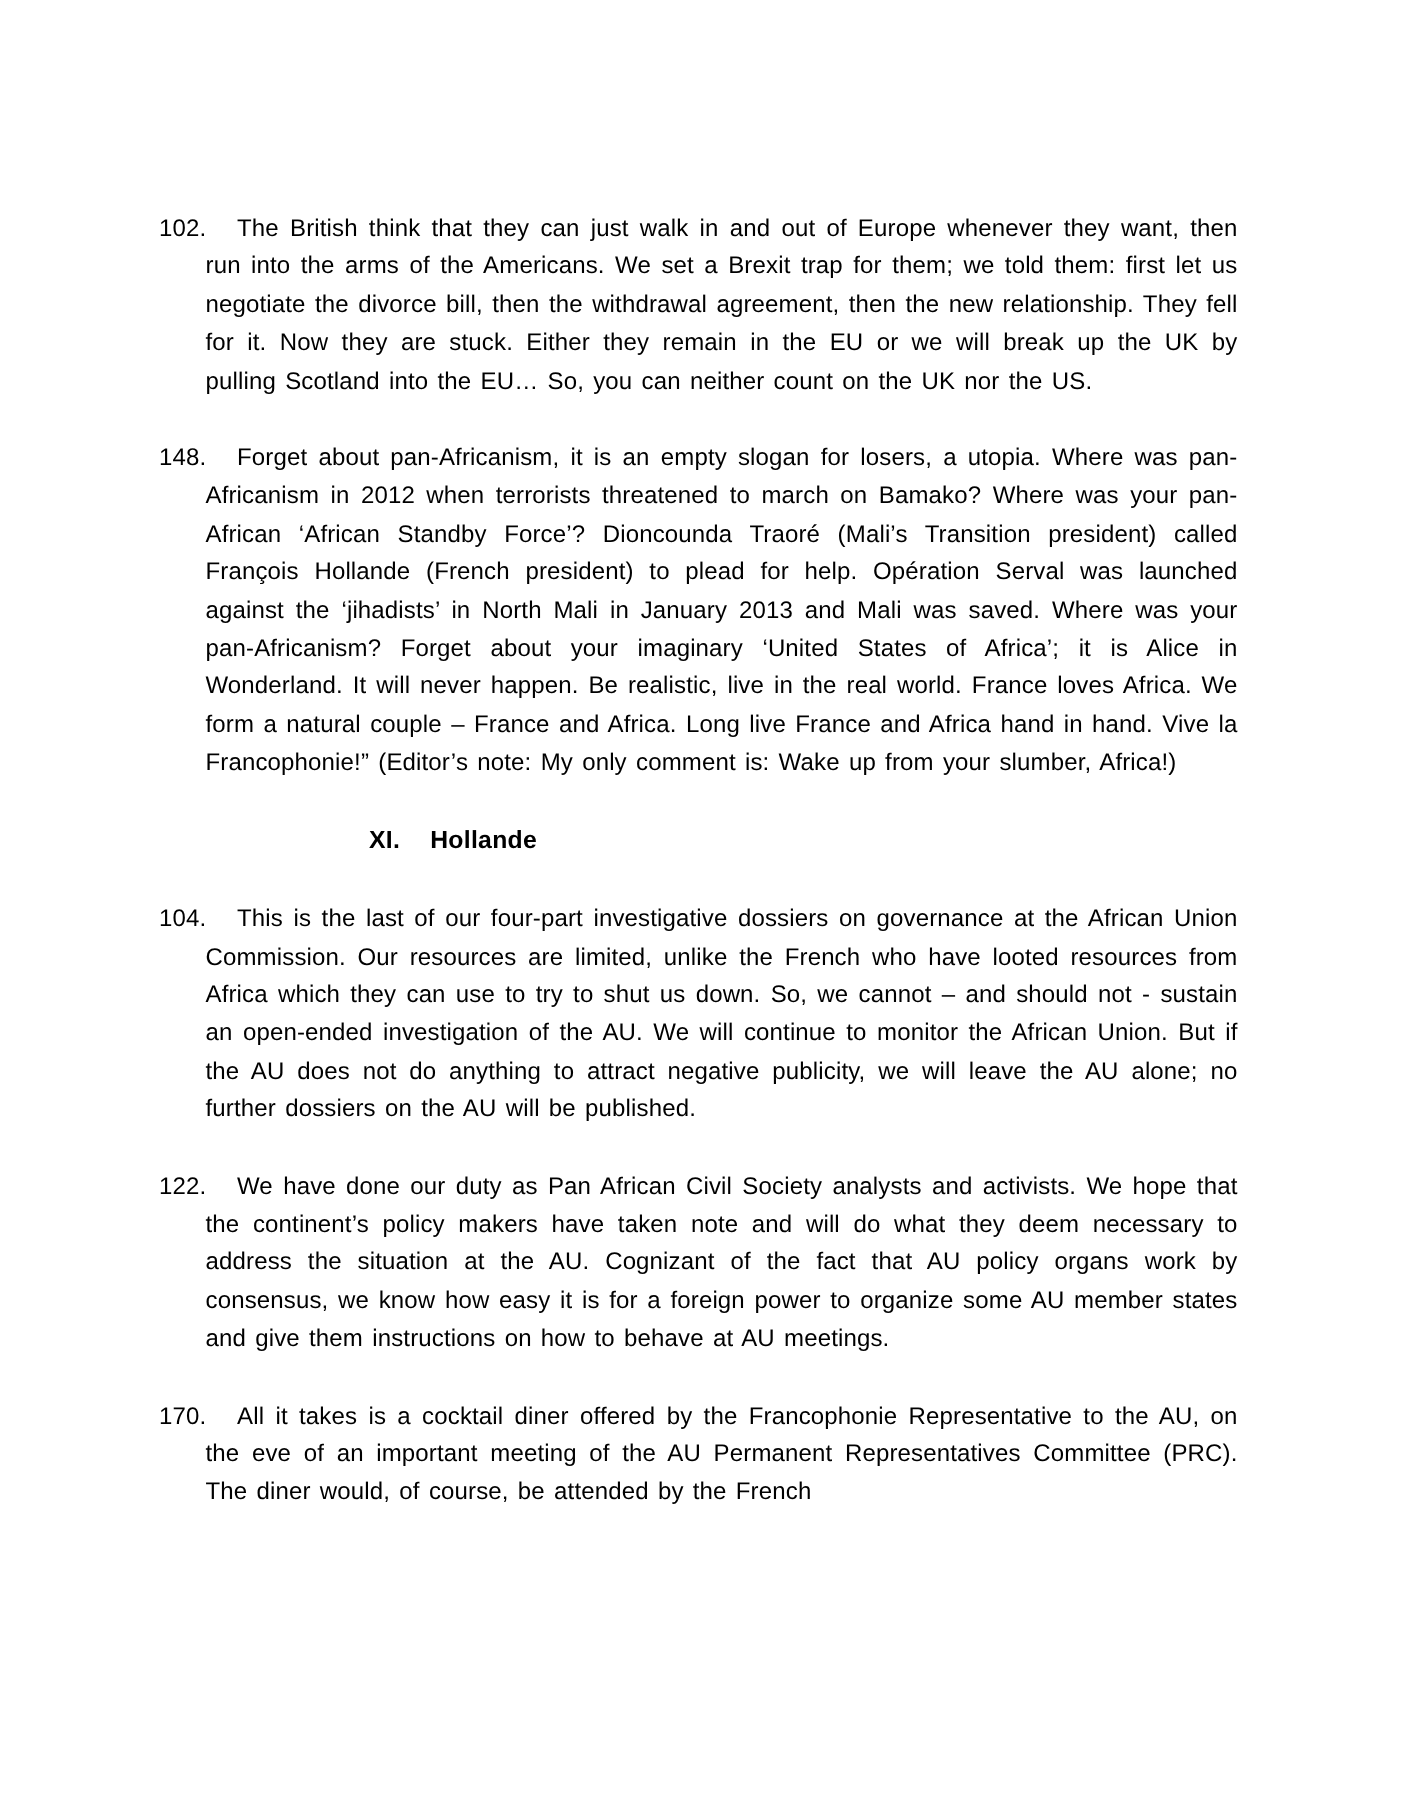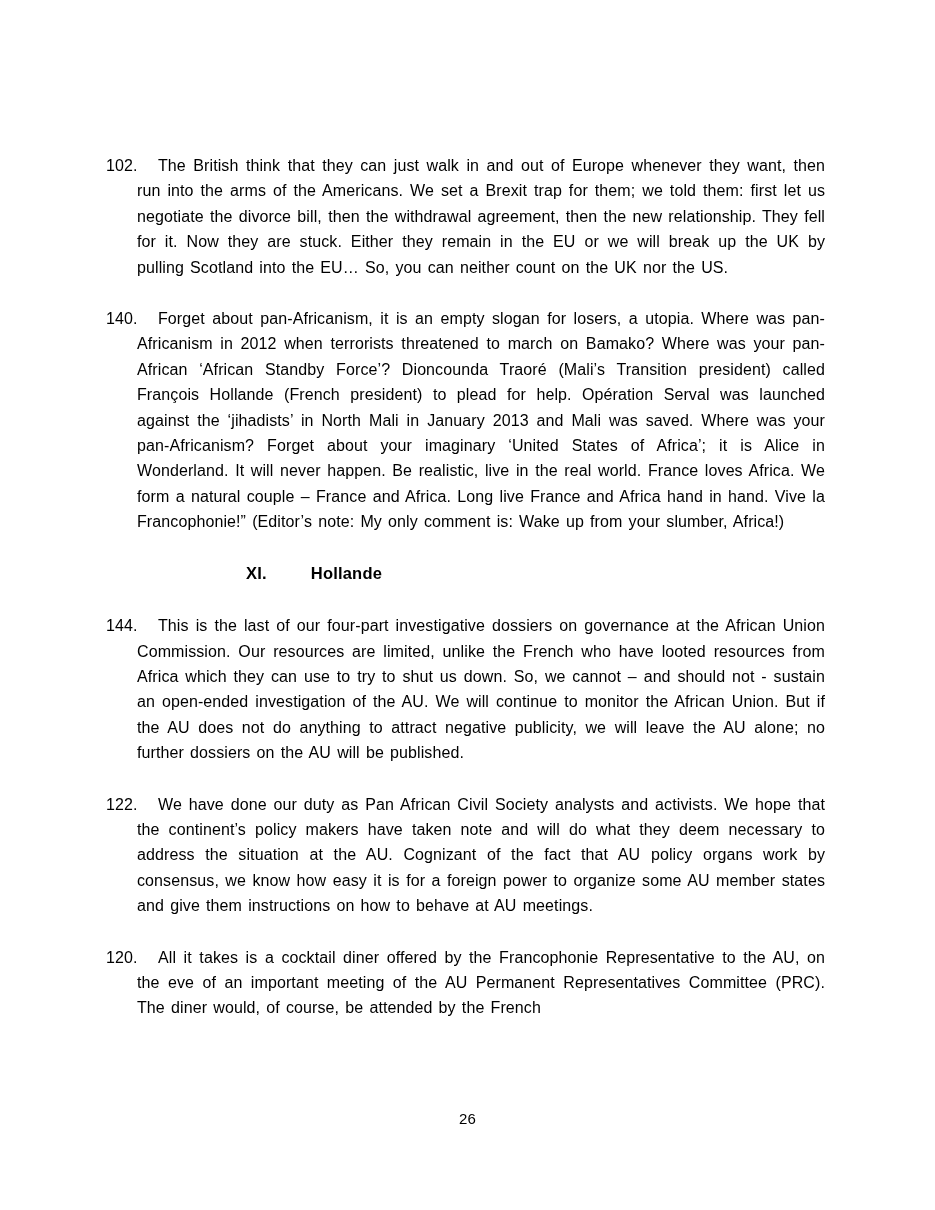--- a/index.html
+++ b/index.html
@@ -18,40 +18,40 @@
   }
   .content {
     padding-top: 137px;
     font-size: 16px;
     line-height: 25.4px;
     letter-spacing: 0.1px;
     word-spacing: 1.6px;
   }
   .para {
     position: relative;
-    margin: 16px 110px 26px 137px;
+    margin: 3px 110px 26px 137px;
     text-align: justify;
     text-indent: 21px;
   }
   .para .num {
     position: absolute;
     left: -31px;
     top: 0;
     text-indent: 0;
   }
   .heading {
     margin: 1px 110px 27px 246px;
     font-weight: bold;
     font-size: 16.5px;
     line-height: 25.4px;
     letter-spacing: 0.2px;
   }
   .heading .numeral {
     display: inline-block;
-    margin-right: 44px;
+    margin-right: 20px;
   }
   .pagenum {
     position: absolute;
     left: 0;
     right: 0;
     top: 1110px;
     text-align: center;
     font-size: 15px;
     letter-spacing: 0.1px;
   }
@@ -61,39 +61,38 @@
 
 <div class="page">
   <div class="content">
 
     <div class="para">
       <span class="num">102.</span>
       <span>The British think that they can just walk in and out of Europe whenever they want, then run into the arms of the Americans. We set a Brexit trap for them; we told them: first let us negotiate the divorce bill, then the withdrawal agreement, then the new relationship. They fell for it. Now they are stuck. Either they remain in the EU or we will break up the UK by pulling Scotland into the EU… So, you can neither count on the UK nor the US.</span>
     </div>
 
     <div class="para">
-      <span class="num">140.</span>
+      <span class="num">148.</span>
       <span>Forget about pan-Africanism, it is an empty slogan for losers, a utopia. Where was pan-Africanism in 2012 when terrorists threatened to march on Bamako? Where was your pan-African ‘African Standby Force’? Dioncounda Traoré (Mali’s Transition president) called François Hollande (French president) to plead for help. Opération Serval was launched against the ‘jihadists’ in North Mali in January 2013 and Mali was saved. Where was your pan-Africanism? Forget about your imaginary ‘United States of Africa’; it is Alice in Wonderland. It will never happen. Be realistic, live in the real world. France loves Africa. We form a natural couple – France and Africa. Long live France and Africa hand in hand. Vive la Francophonie!” (Editor’s note: My only comment is: Wake up from your slumber, Africa!)</span>
     </div>
 
     <div class="heading">
       <span class="numeral">XI.</span><span>Hollande</span>
     </div>
 
     <div class="para">
-      <span class="num">144.</span>
+      <span class="num">104.</span>
       <span>This is the last of our four-part investigative dossiers on governance at the African Union Commission. Our resources are limited, unlike the French who have looted resources from Africa which they can use to try to shut us down. So, we cannot – and should not - sustain an open-ended investigation of the AU. We will continue to monitor the African Union. But if the AU does not do anything to attract negative publicity, we will leave the AU alone; no further dossiers on the AU will be published.</span>
     </div>
 
     <div class="para">
       <span class="num">122.</span>
       <span>We have done our duty as Pan African Civil Society analysts and activists. We hope that the continent’s policy makers have taken note and will do what they deem necessary to address the situation at the AU. Cognizant of the fact that AU policy organs work by consensus, we know how easy it is for a foreign power to organize some AU member states and give them instructions on how to behave at AU meetings.</span>
     </div>
 
     <div class="para">
-      <span class="num">120.</span>
+      <span class="num">170.</span>
       <span>All it takes is a cocktail diner offered by the Francophonie Representative to the AU, on the eve of an important meeting of the AU Permanent Representatives Committee (PRC). The diner would, of course, be attended by the French</span>
     </div>
 
   </div>
 
-  <div class="pagenum">26</div>
 </div>
 
 </body></html>

